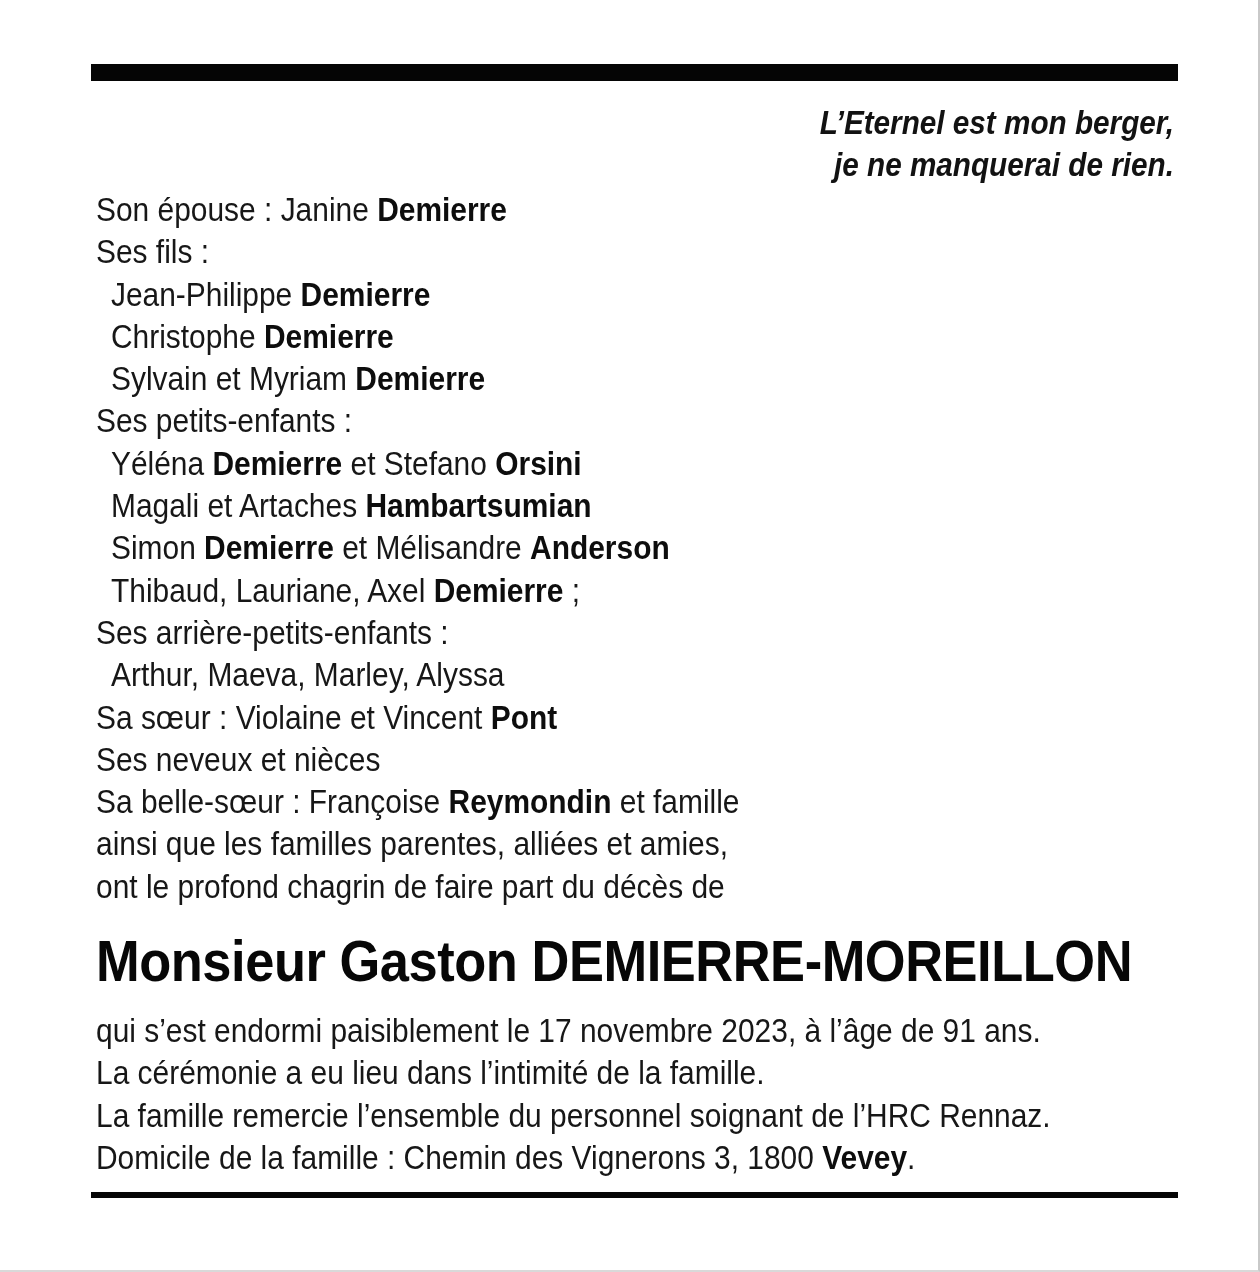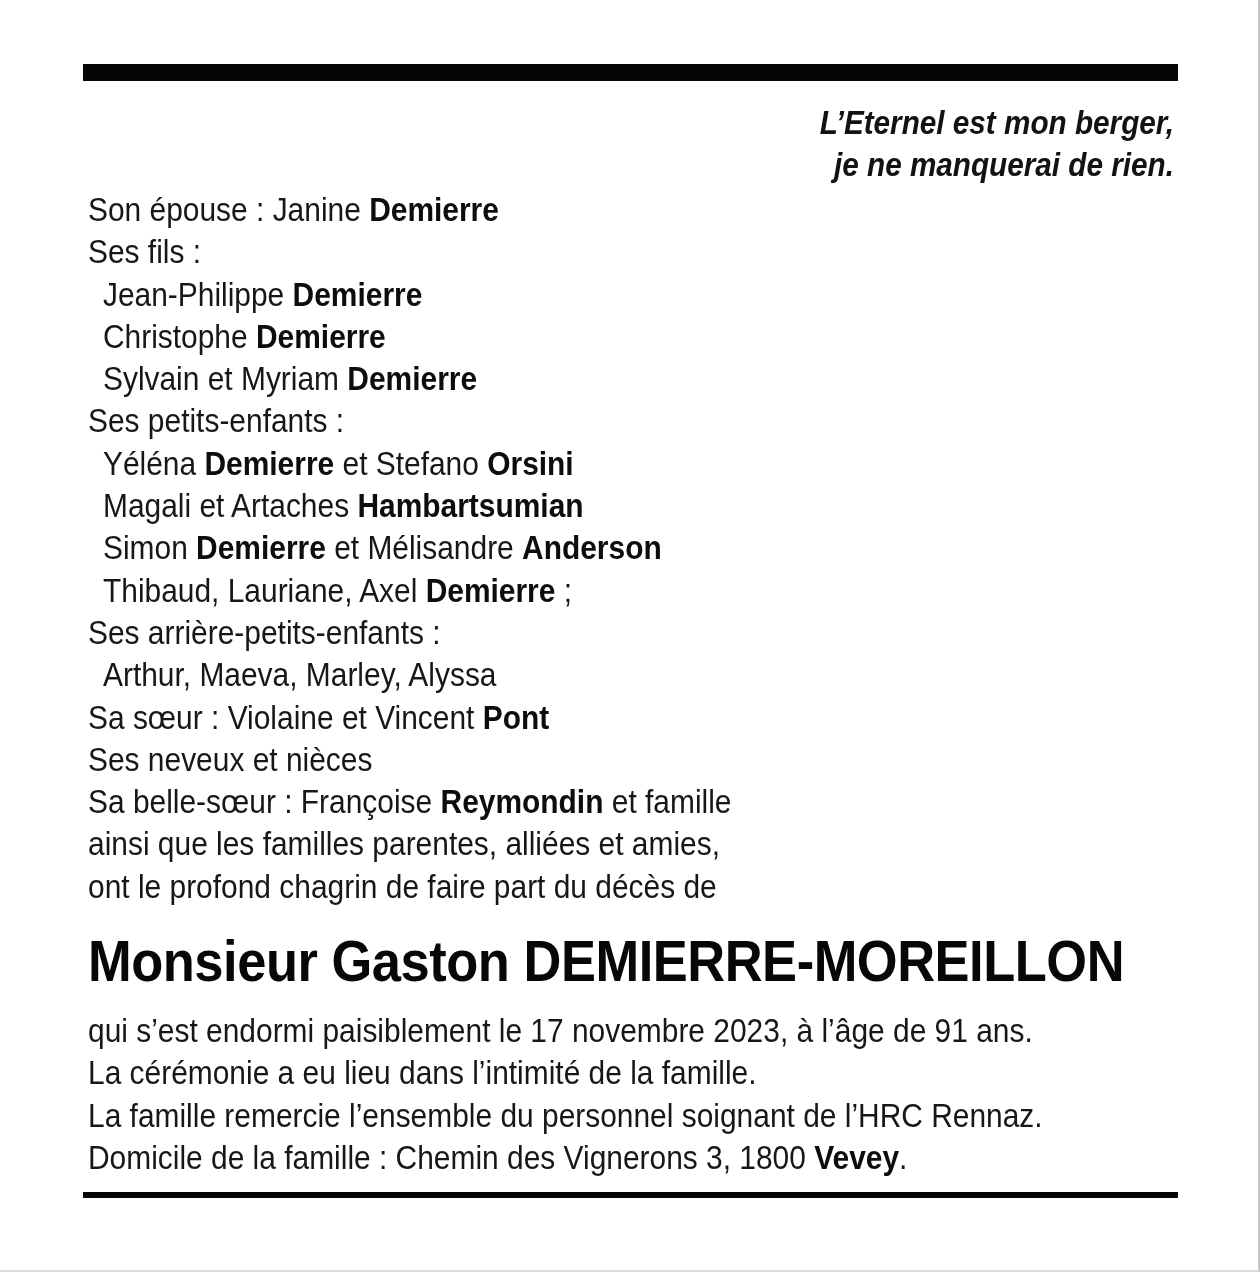--- a/index.html
+++ b/index.html
@@ -15,20 +15,21 @@
   .sheet {
     position: relative;
     width: 1260px;
     height: 1272px;
     background: #ffffff;
     box-sizing: border-box;
     border-right: 2px solid #c9c9c9;
     border-bottom: 2px solid #d9d9d9;
     overflow: hidden;
     color: #161616;
+    padding-left: 8px;
   }
   .top-rule {
     margin: 64px 80px 0 83px;
     height: 17px;
     background: #050505;
   }
   .epigraph {
     margin: 21px 84px 0 0;
     text-align: right;
     font-style: italic;

